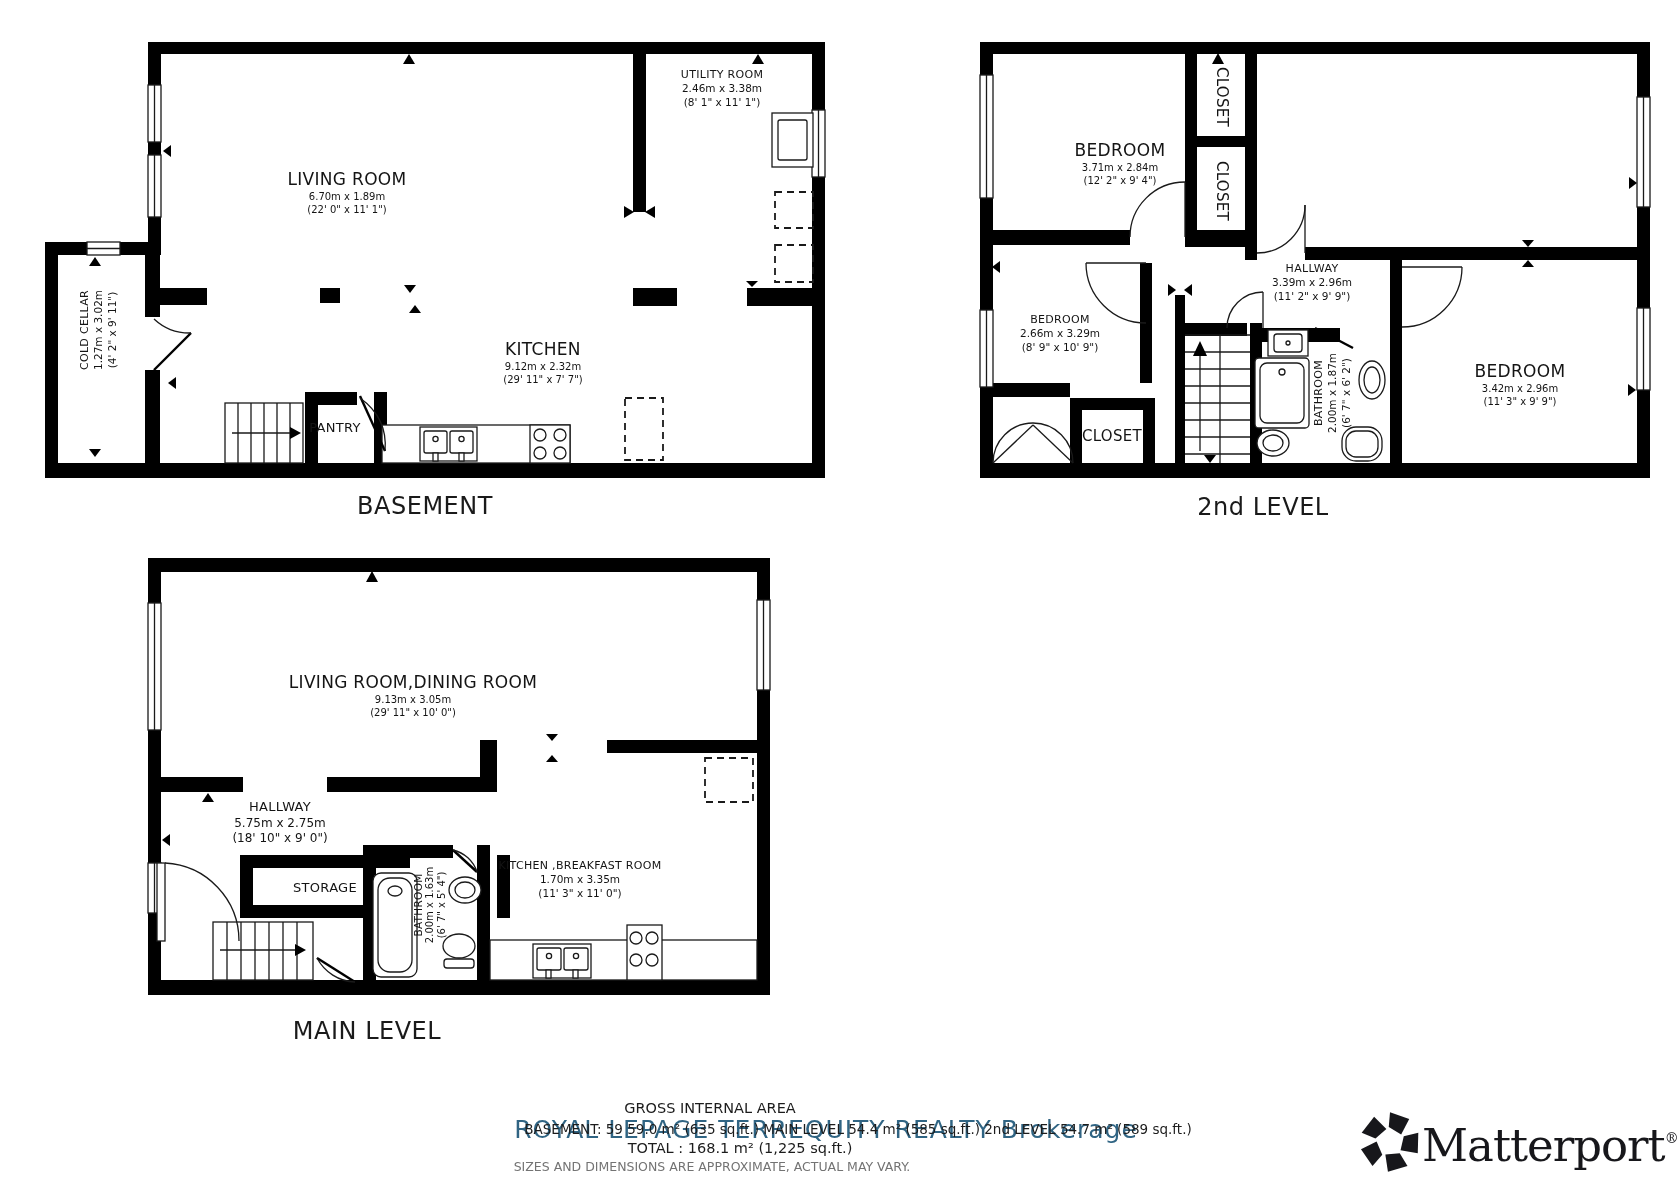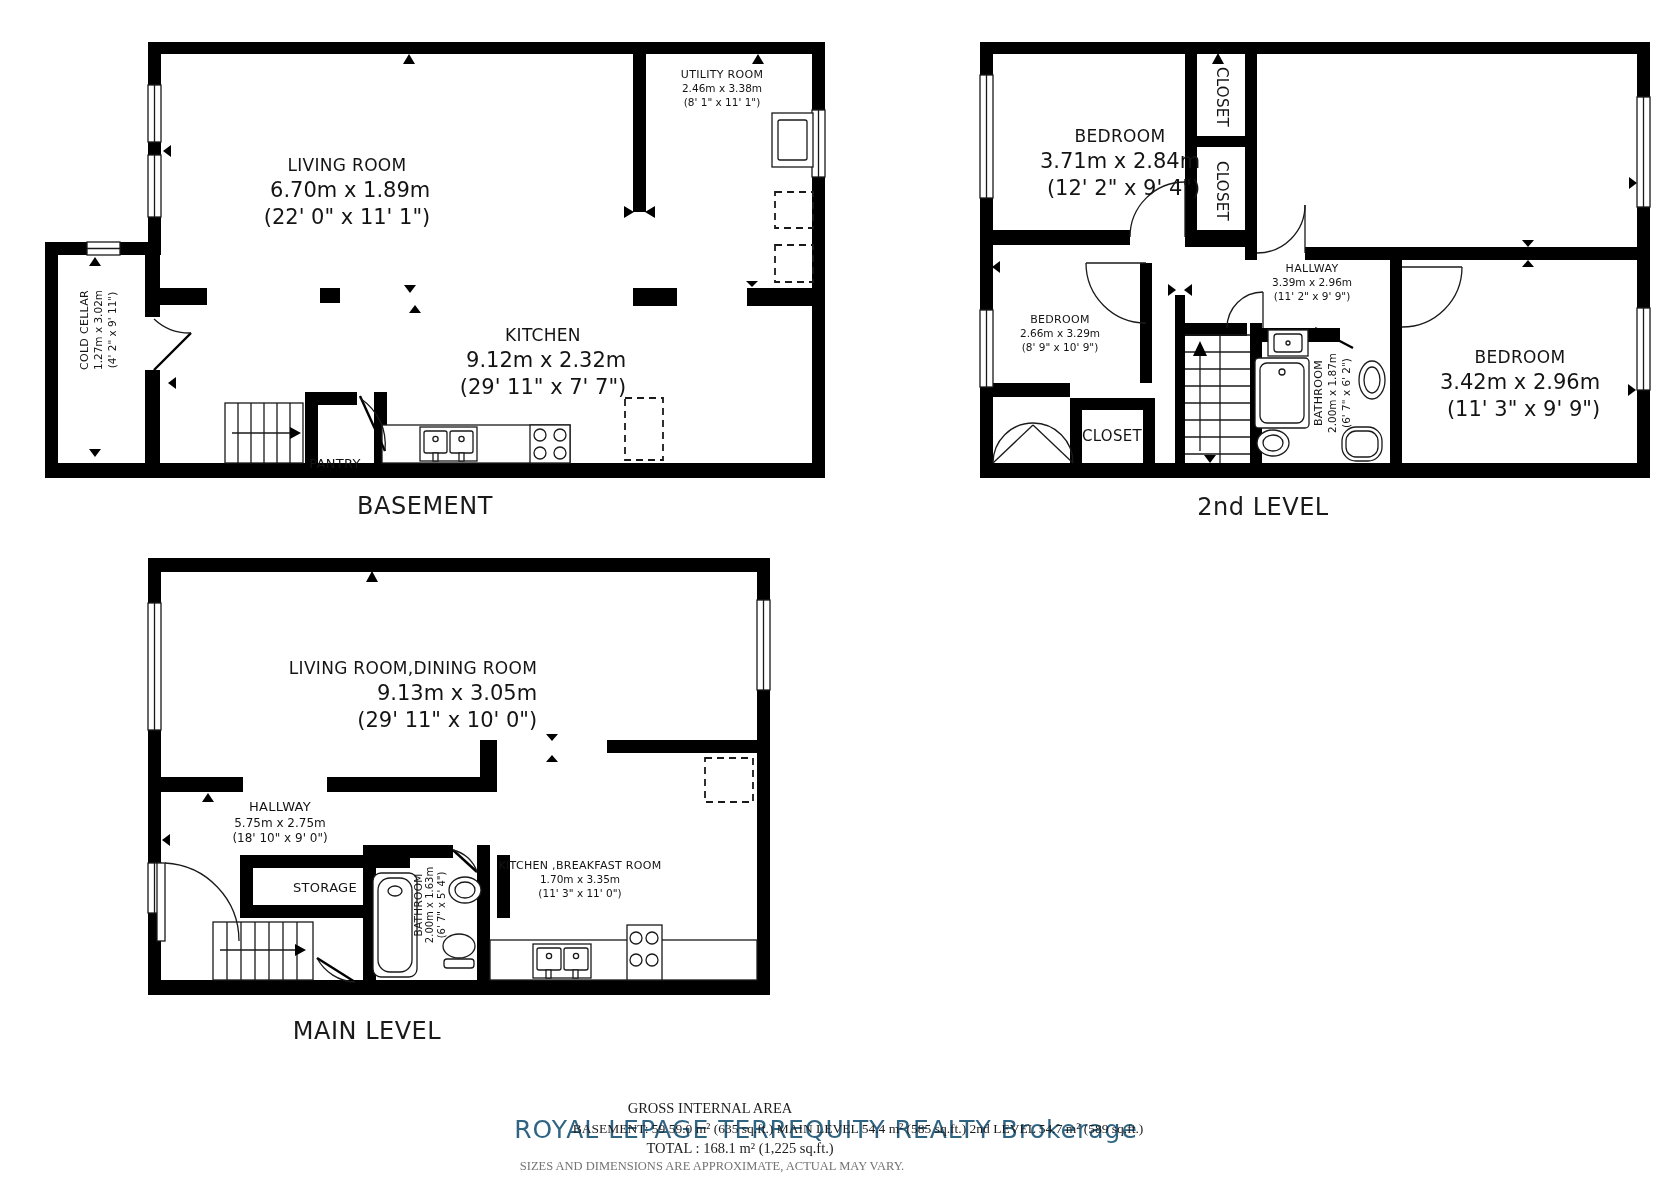--- a/index.html
+++ b/index.html
@@ -3,30 +3,30 @@
 <meta charset="utf-8">
 <style>
   html,body{margin:0;padding:0;background:#ffffff;}
   .canvas{position:relative;width:1680px;height:1188px;background:#ffffff;overflow:hidden;
           font-family:"DejaVu Sans","Liberation Sans",sans-serif;color:#111;}
   svg{position:absolute;}
   .lbl{position:absolute;transform:translate(-50%,-50%);text-align:center;line-height:1.28;
        white-space:nowrap;color:#141414;}
   .lbl .name{letter-spacing:.3px;}
   .lg .name{font-size:17px;}
-  .lg .dim{font-size:21px;text-align:right;}
+  .lg .dim{font-size:10px;}
   .sm{font-size:10.5px;}
   .sm .name{font-size:11px;}
   .sm13{font-size:12px;}
   .sm13 .name{font-size:13px;}
   .mid{font-size:13px;letter-spacing:.5px;}
   .floor{font-size:24px;letter-spacing:.5px;color:#1a1a1a;}
   .rotccw{transform:translate(-50%,-50%) rotate(-90deg);}
   .rotcw{transform:translate(-50%,-50%) rotate(90deg);}
-  .footer-line{position:absolute;transform:translate(-50%,-50%);white-space:nowrap;color:#1c1c1c;font-family:Liberation Serif, serif;}
+  .footer-line{position:absolute;transform:translate(-50%,-50%);white-space:nowrap;color:#1c1c1c;}
   .f-title{font-size:14.5px;}
   .f-areas{font-size:13.5px;}
   .f-total{font-size:14.5px;}
   .f-disc{font-size:12.5px;color:#737373;}
   .watermark{position:absolute;transform:translate(-50%,-50%);white-space:nowrap;
              font-size:25px;color:#0c4a6e;opacity:.85;letter-spacing:1px;}
   .brand{position:absolute;left:1358px;top:1106px;display:flex;align-items:center;}
   .brand-text{font-family:"DejaVu Serif","Liberation Serif",serif;font-size:45px;color:#17171b;
               letter-spacing:-1px;line-height:64px;}
   .brand-reg{font-size:14px;vertical-align:18px;letter-spacing:0;}
@@ -332,21 +332,21 @@
   <div class="lbl lg" style="left:543px;top:363px">
     <div class="name">KITCHEN</div>
     <div class="dim">9.12m x 2.32m</div>
     <div class="dim">(29' 11" x 7' 7")</div>
   </div>
   <div class="lbl sm rotccw" style="left:98px;top:330px">
     <div class="name">COLD CELLAR</div>
     <div>1.27m x 3.02m</div>
     <div>(4' 2" x 9' 11")</div>
   </div>
-  <div class="lbl mid" style="left:335px;top:464px">
+  <div class="lbl mid" style="left:335px;top:428px">
     <div class="name">PANTRY</div>
   </div>
   <div class="lbl floor" style="left:425px;top:506px">BASEMENT</div>
 
   <div class="lbl lg" style="left:1120px;top:164px">
     <div class="name">BEDROOM</div>
     <div class="dim">3.71m x 2.84m</div>
     <div class="dim">(12' 2" x 9' 4")</div>
   </div>
   <div class="lbl sm" style="left:1060px;top:333px">
@@ -404,14 +404,34 @@
     <div>(11' 3" x 11' 0")</div>
   </div>
   <div class="lbl floor" style="left:367px;top:1031px">MAIN LEVEL</div>
 
   <div class="watermark" style="left:826px;top:1129px">ROYAL LEPAGE TERREQUITY REALTY Brokerage</div>
   <div class="footer-line f-title" style="left:710px;top:1108px">GROSS INTERNAL AREA</div>
   <div class="footer-line f-areas" style="left:858px;top:1129px">BASEMENT: 59 59.0 m² (635 sq.ft.) MAIN LEVEL 54.4 m² (585 sq.ft.)  2nd LEVEL 54.7 m² (589 sq.ft.)</div>
   <div class="footer-line f-total" style="left:740px;top:1148px">TOTAL :  168.1 m² (1,225 sq.ft.)</div>
   <div class="footer-line f-disc" style="left:712px;top:1166px">SIZES AND DIMENSIONS ARE APPROXIMATE, ACTUAL MAY VARY.</div>
 
+  <div class="brand">
+    <svg style="position:static" width="64" height="62" viewBox="0 0 100 100">
+      <g fill="#17171b">
+        <polygon points="50,2 81,13 68,38 48,26"></polygon>
+        <g transform="rotate(72 50 50)">
+            <polygon points="50,2 81,13 68,38 48,26"></polygon>
+          </g>
+        <g transform="rotate(144 50 50)">
+            <polygon points="50,2 81,13 68,38 48,26"></polygon>
+          </g>
+        <g transform="rotate(216 50 50)">
+            <polygon points="50,2 81,13 68,38 48,26"></polygon>
+          </g>
+        <g transform="rotate(288 50 50)">
+            <polygon points="50,2 81,13 68,38 48,26"></polygon>
+          </g>
+      </g>
+    </svg>
+    <div class="brand-text"><span>Matterport</span><span class="brand-reg">®</span></div>
+  </div>
 
 </div>
 
 </body></html>

